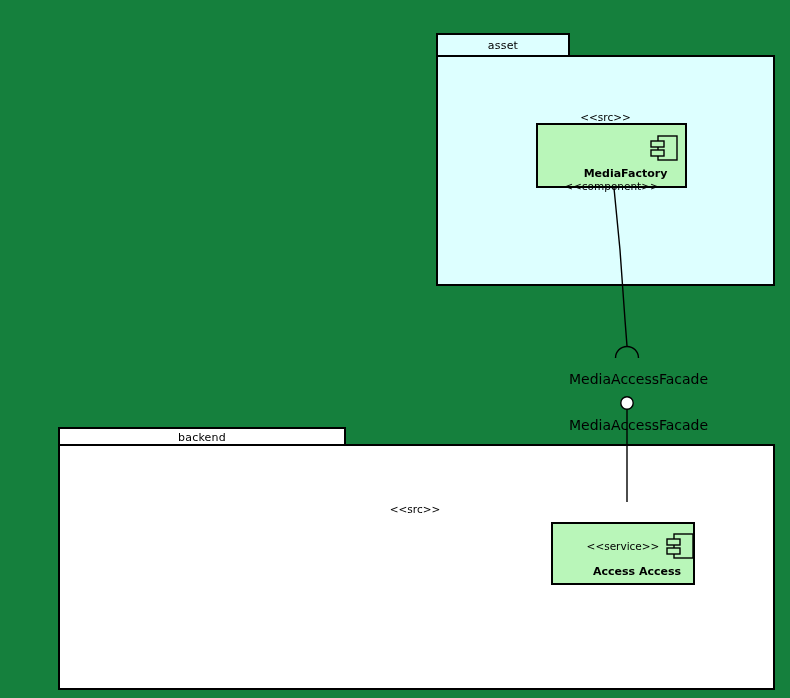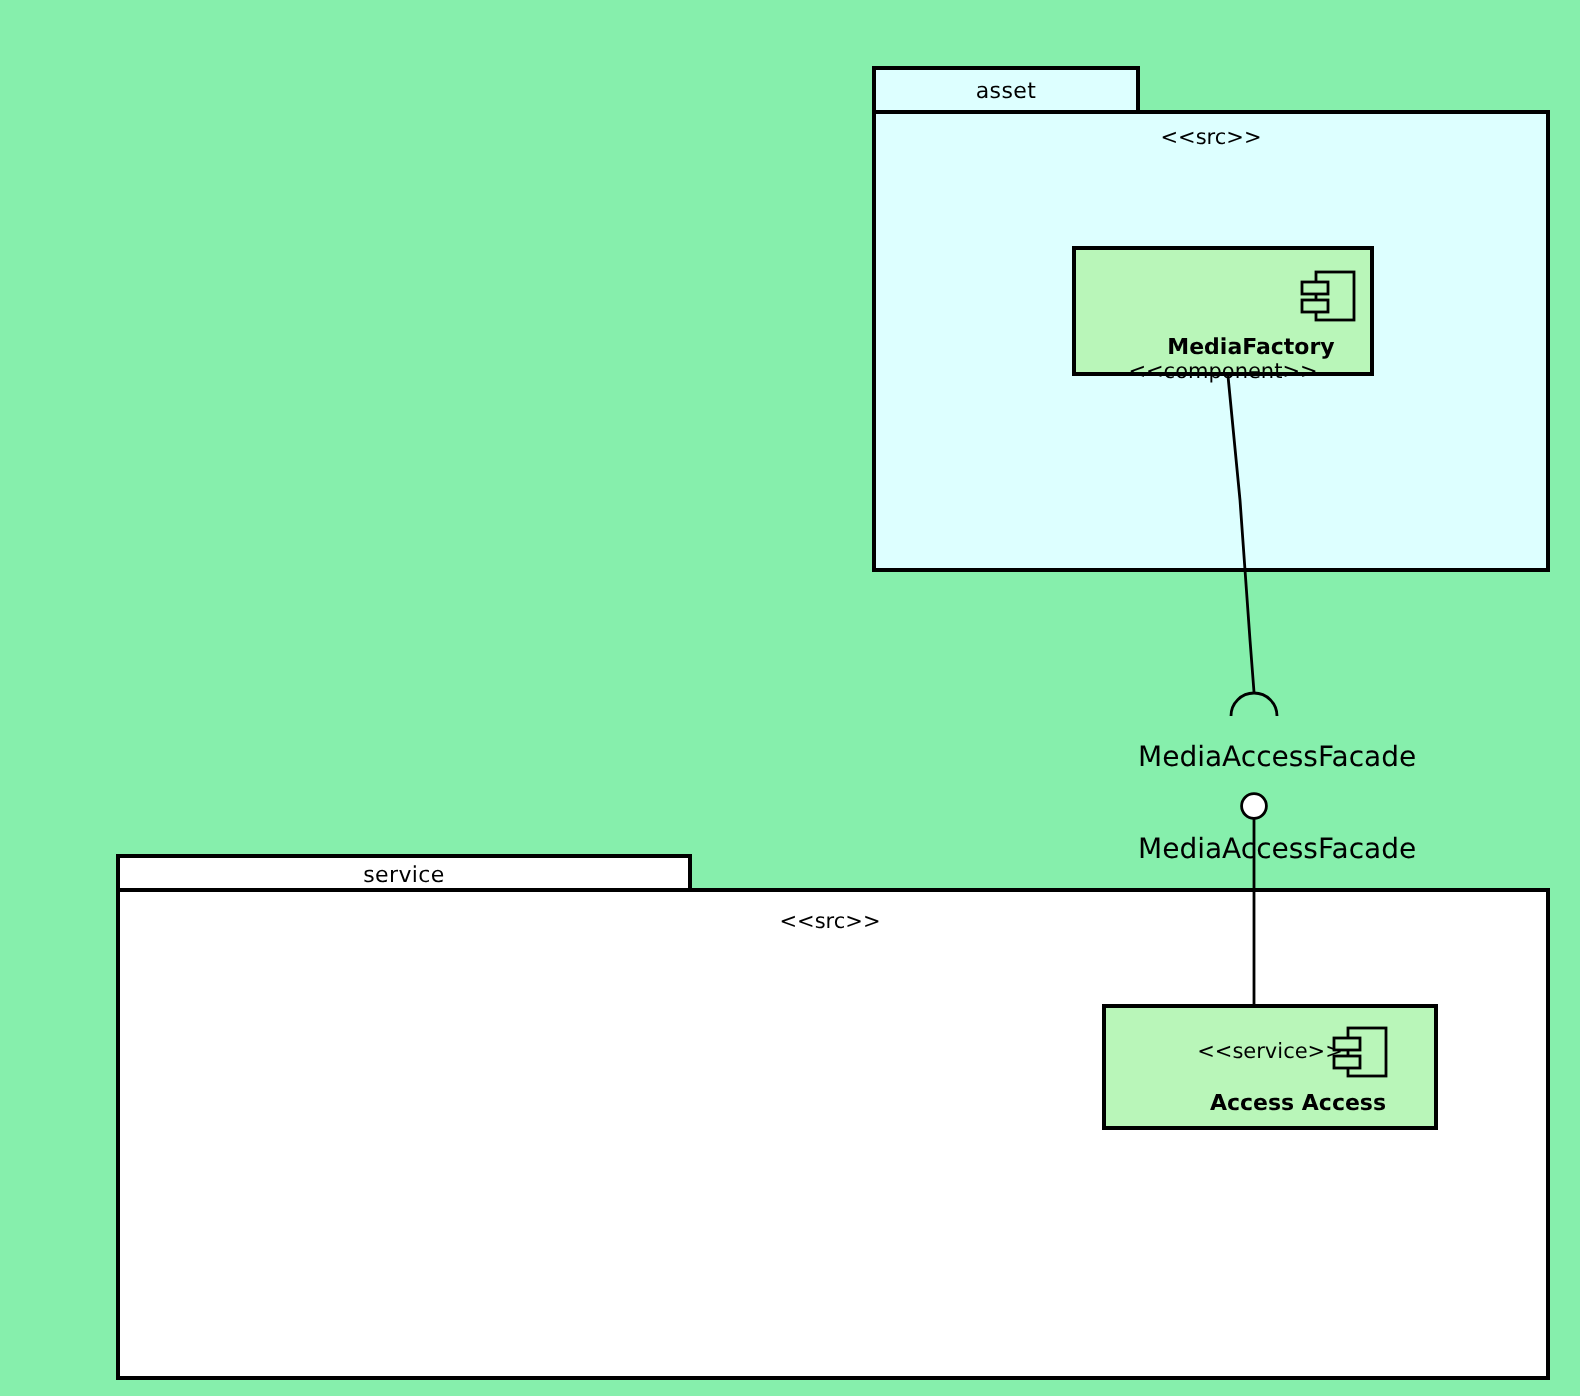--- a/index.html
+++ b/index.html
@@ -8,21 +8,21 @@
     padding: 0;
     background: #ffffff;
   }
   body {
     font-family: "DejaVu Sans", "Liberation Sans", sans-serif;
   }
   #diagram-canvas {
     position: relative;
     width: 790px;
     height: 698px;
-    background: #86efac;
+    background: #15803d;
     overflow: hidden;
   }
 
   
   .package { position: absolute; }
   .package .pkg-tab {
     position: absolute;
     box-sizing: border-box;
     border: 2px solid #000000;
     border-bottom: none;
@@ -42,20 +42,21 @@
     position: absolute;
     background: #808080;
     z-index: -1;
   }
   .pkg-stereotype {
     position: absolute;
     font-size: 10.5px;
     color: #000000;
     white-space: nowrap;
     text-align: center;
+    margin-top: 48px;
   }
 
   
   .node-box {
     position: absolute;
     box-sizing: border-box;
     border: 2px solid #000000;
     background: #b9f6b9;
   }
   .node-shadow {
@@ -128,32 +129,32 @@
       <svg class="component-icon" style="left:110px; top:8px;" width="32" height="32" viewBox="0 0 32 32">
         <rect x="10" y="3" width="19" height="24" fill="#b9f6b9" stroke="#000000" stroke-width="1.4"></rect>
         <rect x="3" y="8" width="13" height="6" fill="#b9f6b9" stroke="#000000" stroke-width="1.4"></rect>
         <rect x="3" y="17" width="13" height="6" fill="#b9f6b9" stroke="#000000" stroke-width="1.4"></rect>
       </svg>
     </div>
   </div>
 
   <div class="package">
     <div class="pkg-tab" style="left:58px; top:427px; width:288px; height:18px; background:#ffffff;">
-      <span>service</span>
+      <span>backend</span>
     </div>
 
     <div class="pkg-body" style="left:58px; top:444px; width:717px; height:246px; background:#ffffff;"></div>
 
     <div class="pkg-stereotype" style="left:370px; top:455px; width:90px;">&lt;&lt;src&gt;&gt;</div>
   </div>
 
   <div>
     <div class="node-shadow" style="left:557px; top:508px; width:152px; height:63px;"></div>
 
-    <div class="node-box" style="left:551px; top:502px; width:168px; height:63px;">
+    <div class="node-box" style="left:551px; top:522px; width:144px; height:63px;">
       <div class="node-stereotype" style="top:16px;">&lt;&lt;service&gt;&gt;</div>
       <div class="node-name" style="top:41px;">Access Access</div>
 
       <svg class="component-icon" style="left:111px; top:7px;" width="32" height="32" viewBox="0 0 32 32">
         <rect x="10" y="3" width="19" height="24" fill="#b9f6b9" stroke="#000000" stroke-width="1.4"></rect>
         <rect x="3" y="8" width="13" height="6" fill="#b9f6b9" stroke="#000000" stroke-width="1.4"></rect>
         <rect x="3" y="17" width="13" height="6" fill="#b9f6b9" stroke="#000000" stroke-width="1.4"></rect>
       </svg>
     </div>
   </div>

